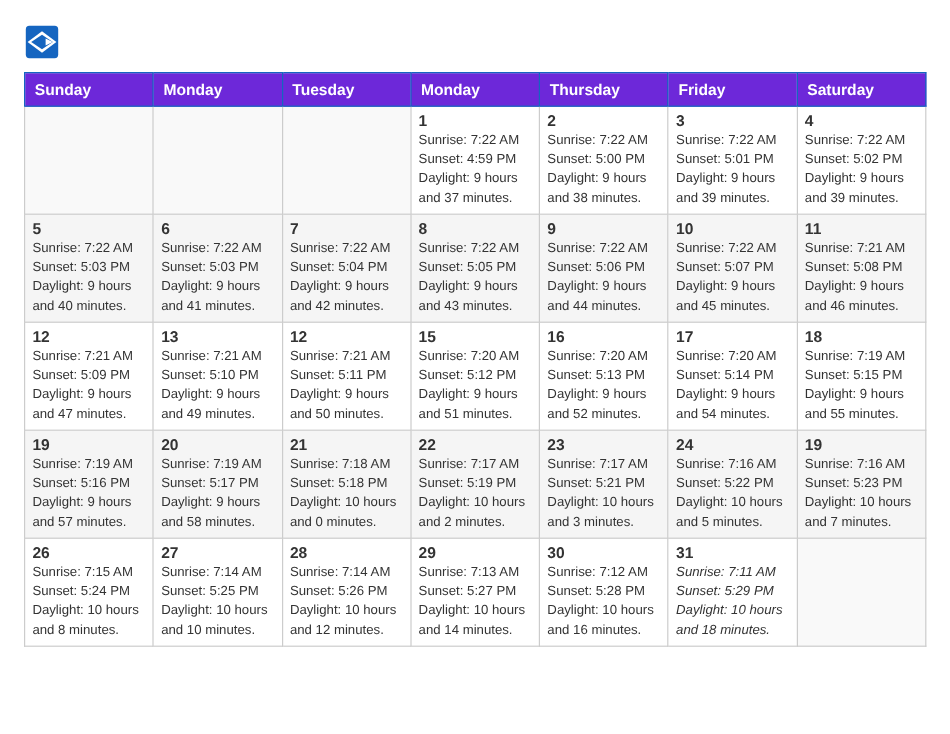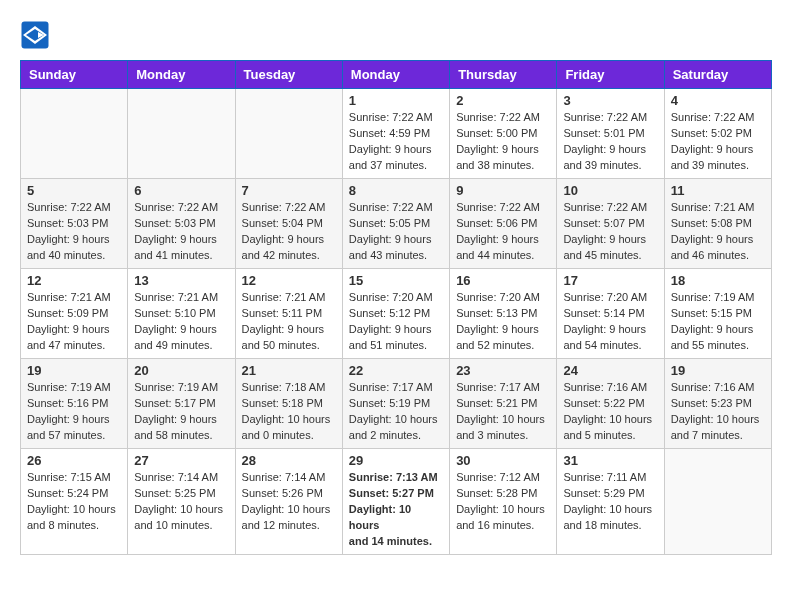--- a/index.html
+++ b/index.html
@@ -326,35 +326,35 @@
         </td>
         <td>
           <div class="day-num">28</div>
           <div class="day-info" style="white-space: pre-line;">Sunrise: 7:14 AM
 Sunset: 5:26 PM
 Daylight: 10 hours
 and 12 minutes.</div>
         </td>
         <td>
           <div class="day-num">29</div>
-          <div class="day-info" style="white-space: pre-line; font-weight: bold;">Sunrise: 7:13 AM
+          <div class="day-info" style="white-space: pre-line;">Sunrise: 7:13 AM
 Sunset: 5:27 PM
 Daylight: 10 hours
 and 14 minutes.</div>
         </td>
         <td>
           <div class="day-num">30</div>
           <div class="day-info" style="white-space: pre-line;">Sunrise: 7:12 AM
 Sunset: 5:28 PM
 Daylight: 10 hours
 and 16 minutes.</div>
         </td>
         <td>
           <div class="day-num">31</div>
-          <div class="day-info" style="white-space: pre-line;">Sunrise: 7:11 AM
+          <div class="day-info" style="white-space: pre-line; font-style: italic;">Sunrise: 7:11 AM
 Sunset: 5:29 PM
 Daylight: 10 hours
 and 18 minutes.</div>
         </td>
         <td class="empty"></td>
       </tr>
     </tbody>
 </table>
 
 </body></html>

